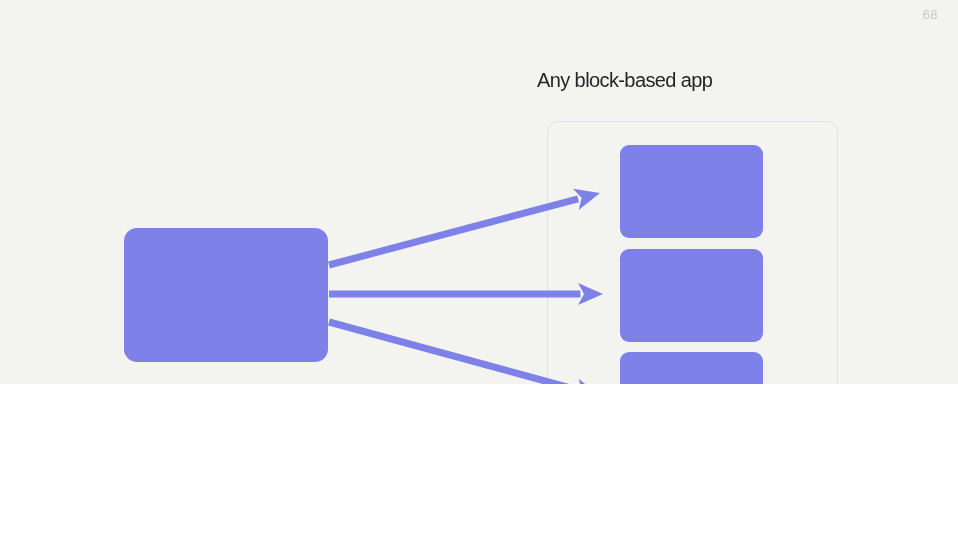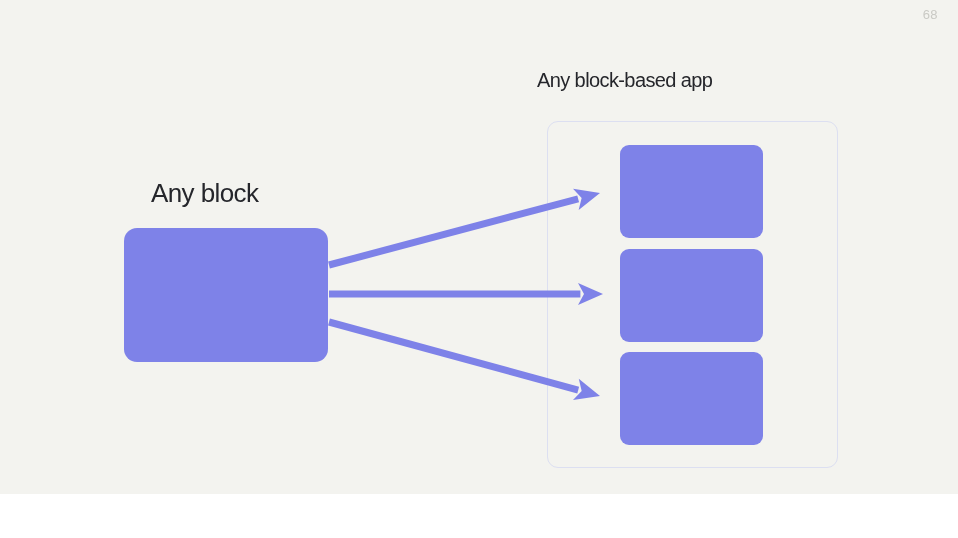--- a/index.html
+++ b/index.html
@@ -9,21 +9,21 @@
   }
   body {
     width: 958px;
     height: 538px;
     overflow: hidden;
     font-family: "Liberation Sans", sans-serif;
   }
   #slide {
     position: relative;
     width: 958px;
-    height: 494px;
+    height: 384px;
     background: #f3f3ef;
     overflow: hidden;
   }
 
   
   #page-number {
     position: absolute;
     top: 8px;
     right: 20px;
     font-size: 13px;
@@ -102,21 +102,20 @@
 </style>
 </head>
 <body>
 
 <div id="slide">
 
   <div id="page-number">68</div>
 
   <div class="heading" id="title-right">Any block-based app</div>
 
-  <div class="heading" id="title-left">Any block</div>
 
   <div id="source-block"></div>
 
   <div id="app-container"></div>
 
   <div class="target-block" id="target-block-1"></div>
   <div class="target-block" id="target-block-2"></div>
   <div class="target-block" id="target-block-3"></div>
 
   <svg id="arrows" viewBox="0 0 958 538">

